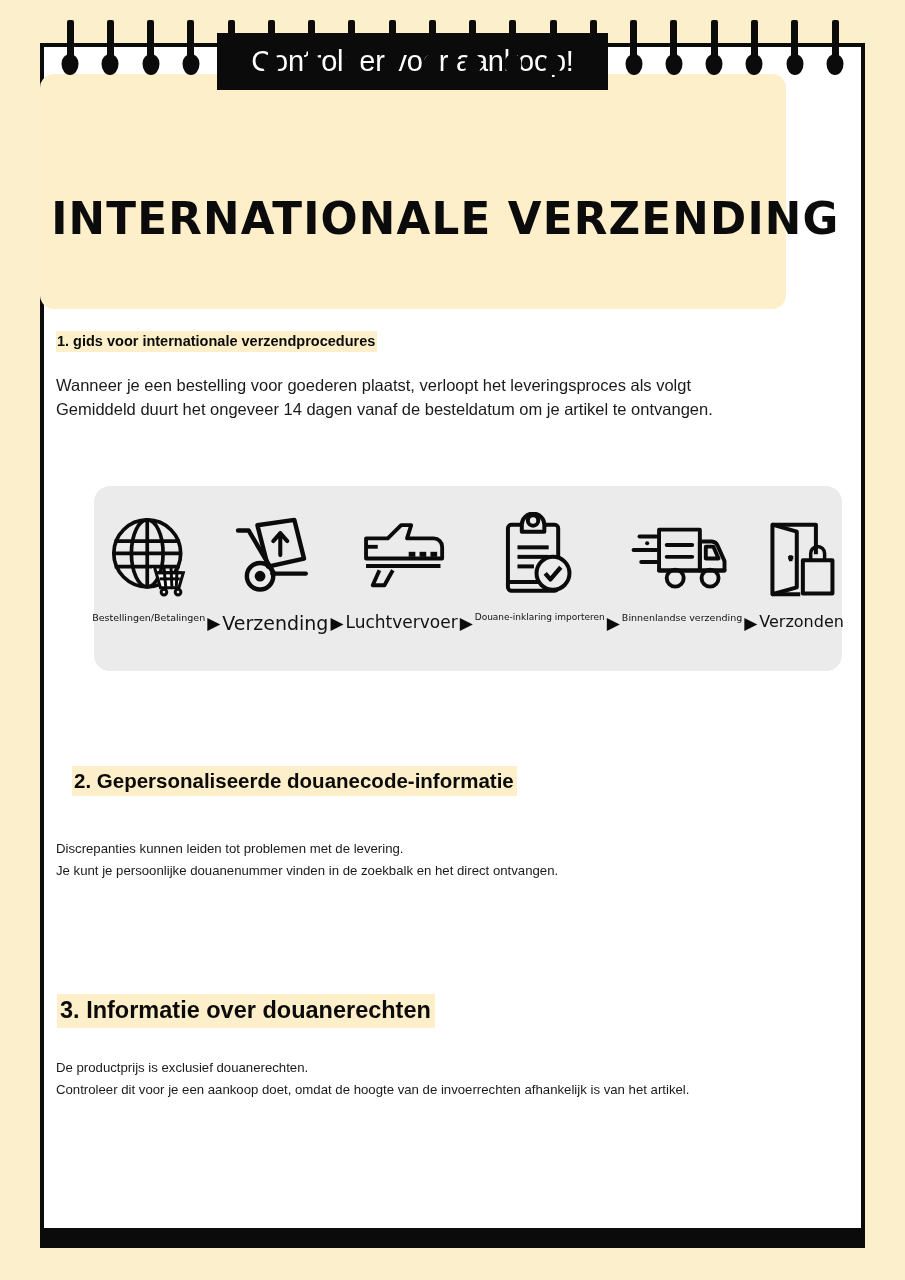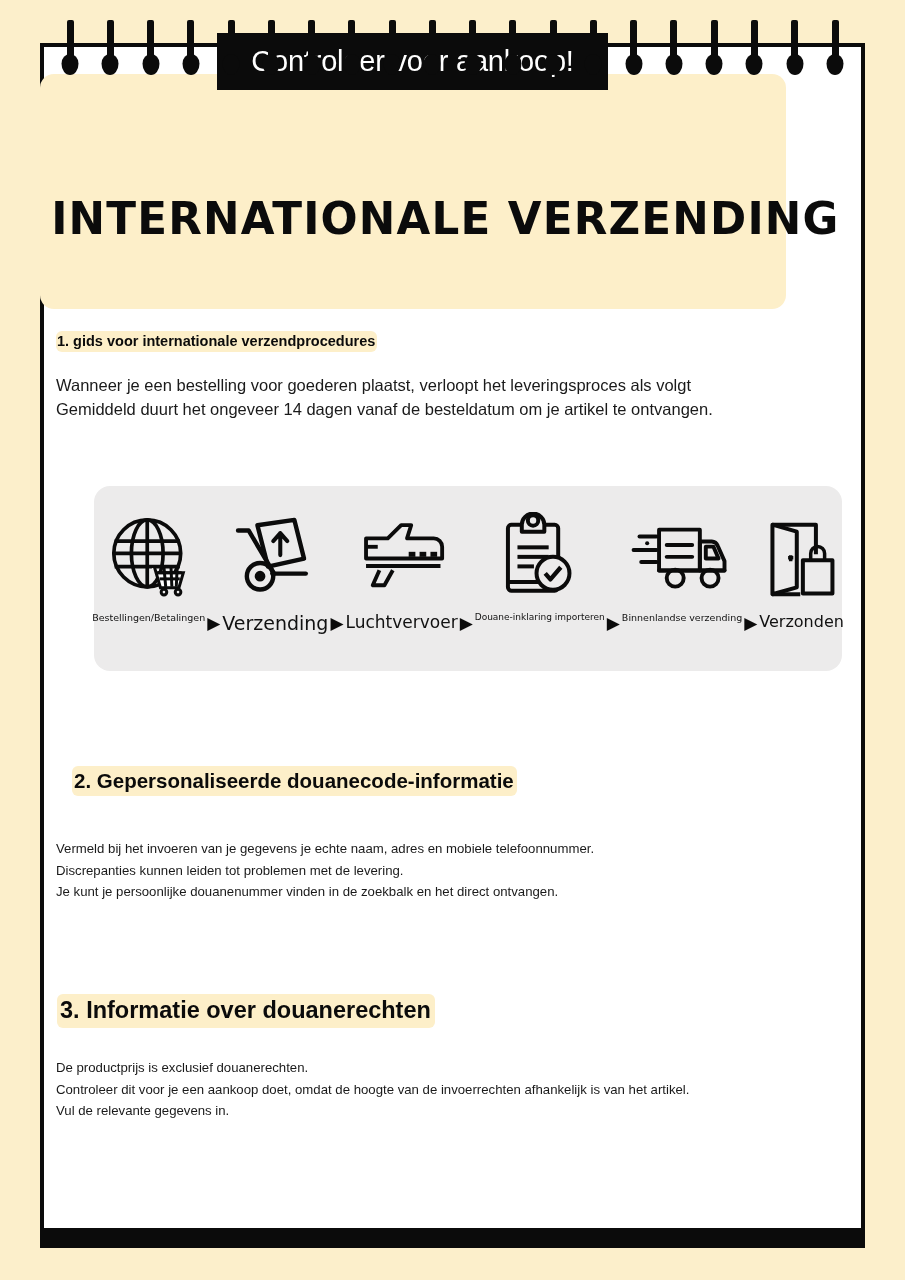--- a/index.html
+++ b/index.html
@@ -123,21 +123,20 @@
     left: 56px;
     top: 0;
     width: 760px;
   }
   .sec-heading {
     display: inline;
     background: #FDEFC9;
     color: #0B0B0B;
     font-weight: 700;
     box-decoration-break: clone;
-    border-radius: 6px;
     -webkit-box-decoration-break: clone;
   }
   .sec1-heading-wrap {
     position: absolute;
     left: 0;
     top: 332px;
   }
   .sec1-heading-wrap .sec-heading { font-size: 14.5px; padding: 2px 2px 3px 1px; }
 
   .sec1-body {
@@ -383,27 +382,25 @@
           </div>
           <div class="flow-label" style="font-size: 16px;">Verzonden</div>
         </div>
       </div>
   </div>
 
   <div class="sec2-heading-wrap">
     <span class="sec-heading">2. Gepersonaliseerde douanecode-informatie</span>
   </div>
   <div class="sec2-body">
-    <span class="line">Vermeld bij het invoeren van je gegevens je echte naam, adres en mobiele telefoonnummer.</span>
     <span class="line">Discrepanties kunnen leiden tot problemen met de levering.</span>
     <span class="line">Je kunt je persoonlijke douanenummer vinden in de zoekbalk en het direct ontvangen.</span>
   </div>
 
   <div class="sec3-heading-wrap">
     <span class="sec-heading">3. Informatie over douanerechten</span>
   </div>
   <div class="sec3-body">
     <span class="line">De productprijs is exclusief douanerechten.</span>
     <span class="line">Controleer dit voor je een aankoop doet, omdat de hoogte van de invoerrechten afhankelijk is van het artikel.</span>
-    <span class="line">Vul de relevante gegevens in.</span>
   </div>
 
 </div>
 
 </body></html>

